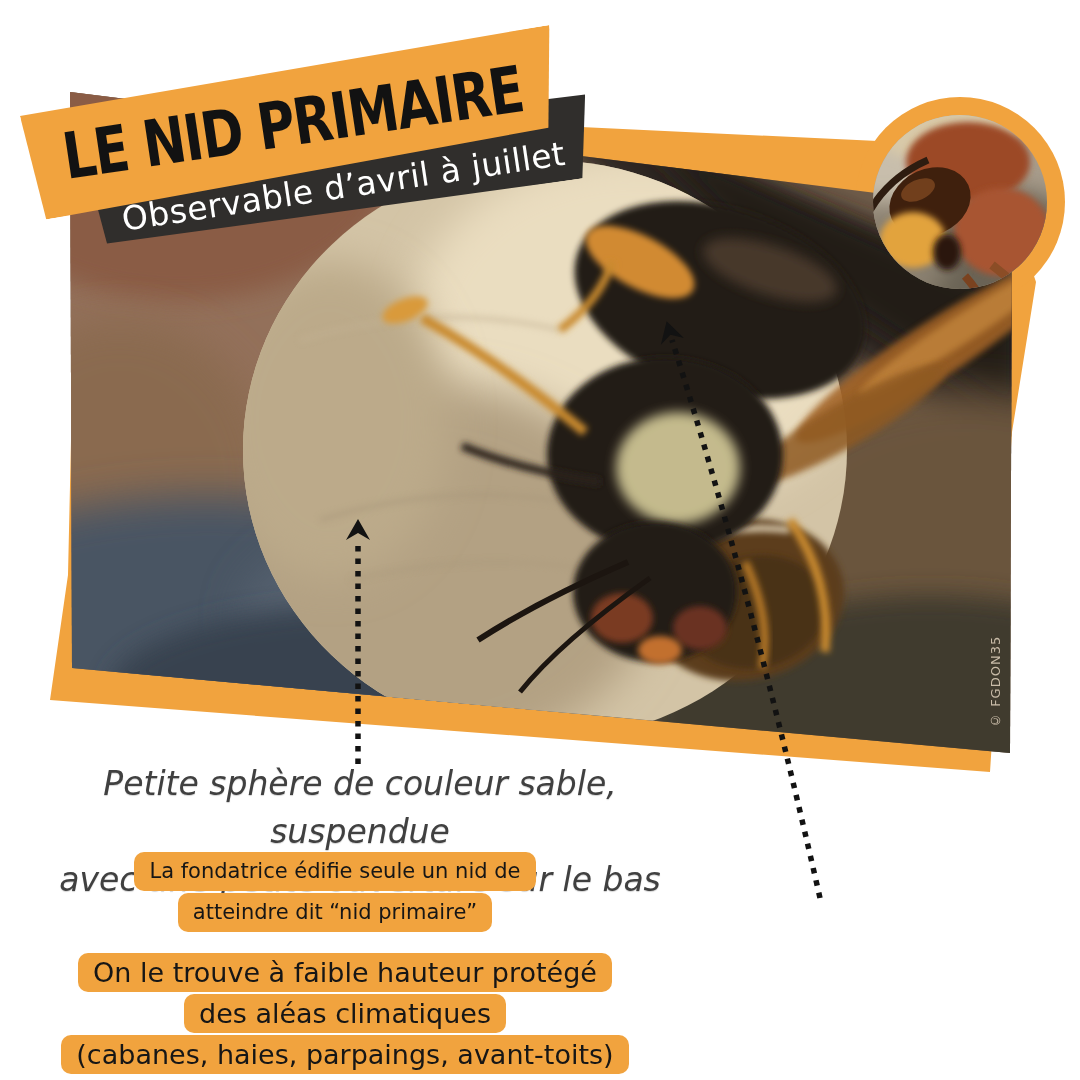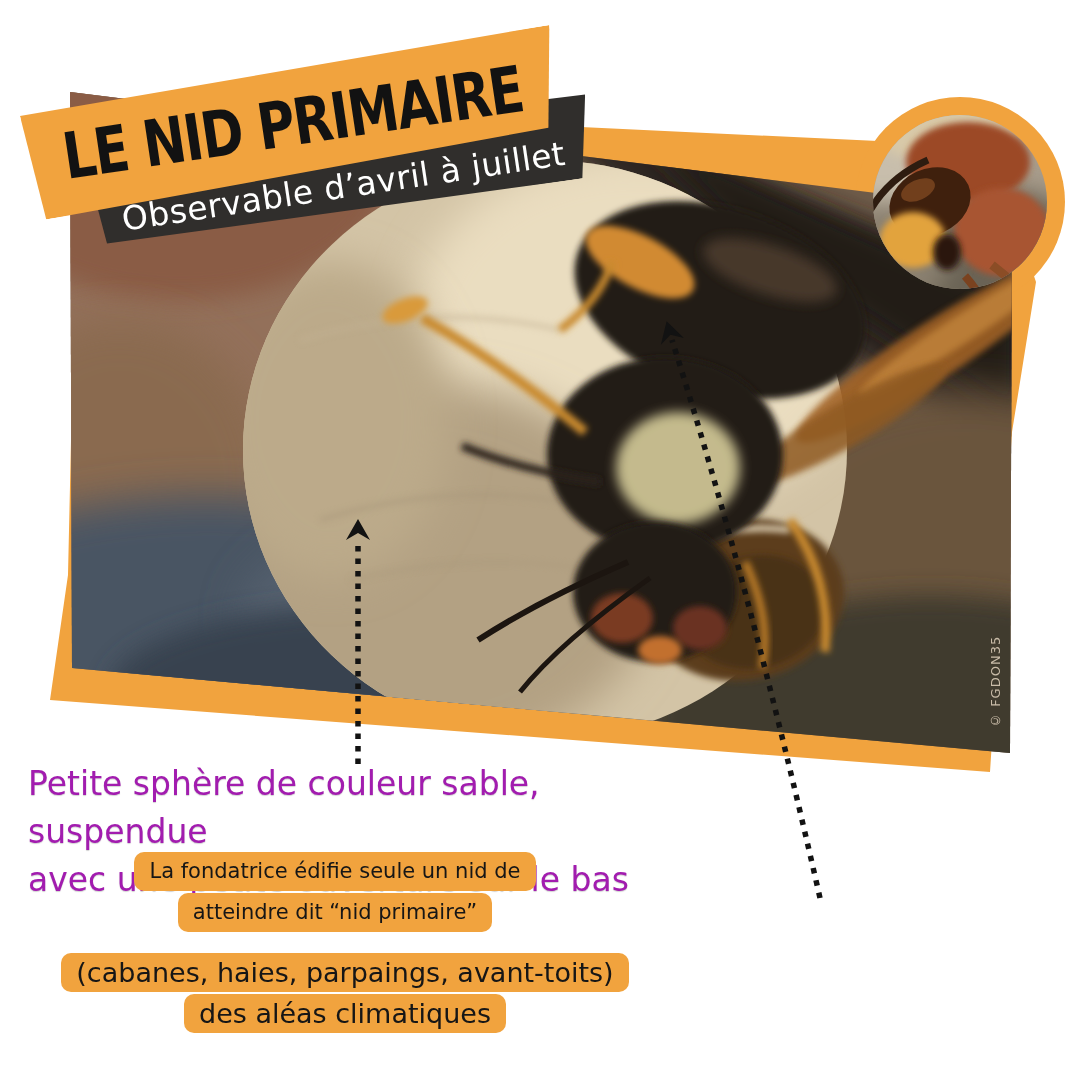--- a/index.html
+++ b/index.html
@@ -30,22 +30,22 @@
     white-space:nowrap;color:#ffffff;font-size:33px;font-weight:400;
     padding-bottom:8px;letter-spacing:.5px;
   }
   
   .credit{
     position:absolute;left:988px;top:648px;height:80px;z-index:2;
     writing-mode:vertical-rl;transform:rotate(180deg);
     color:#C9BCA8;font-size:13px;letter-spacing:1px;white-space:nowrap;
   }
   
-  .note{position:absolute;z-index:3;color:#a21caf;
-        text-shadow:0 1px 1px rgba(0,0,0,.18);}
+  .note{position:absolute;z-index:3;color:#404040;text-align:center;
+        text-shadow:0 1px 1px rgba(0,0,0,.18);font-style:italic;}
   .note-nest{left:28px;top:760px;width:664px;font-size:33px;line-height:48px;font-weight:400;}
   .note-size{left:602px;top:903px;width:468px;font-size:33px;line-height:50px;font-weight:400;}
   .hl-block{position:absolute;z-index:3;text-align:center;color:#161616;
             text-shadow:none;}
   .hl-foundress{left:40px;top:851px;width:590px;font-size:21px;line-height:31px;}
   .hl-location{left:40px;top:952px;width:610px;font-size:27px;line-height:31px;}
   .hl-line{display:inline-block;background:#F1A33E;border-radius:10px;
            padding:4px 15px;margin:1px 0;}
 </style>
 </head>
@@ -187,18 +187,19 @@
     <div>Petite sphère de couleur sable, suspendue</div>
     <div>avec une petite ouverture sur le bas</div>
   </div>
 
   <div class="hl-block hl-foundress">
     <div><span class="hl-line">La fondatrice édifie seule un nid de</span></div>
     <div><span class="hl-line">atteindre dit “nid primaire”</span></div>
   </div>
 
   <div class="hl-block hl-location">
+    <div><span class="hl-line">On le trouve à faible hauteur protégé</span></div>
+    <div><span class="hl-line">des aléas climatiques</span></div>
     <div><span class="hl-line">(cabanes, haies, parpaings, avant-toits)</span></div>
-    <div><span class="hl-line">des aléas climatiques</span></div>
   </div>
 
 
 </div>
 
 </body></html>

